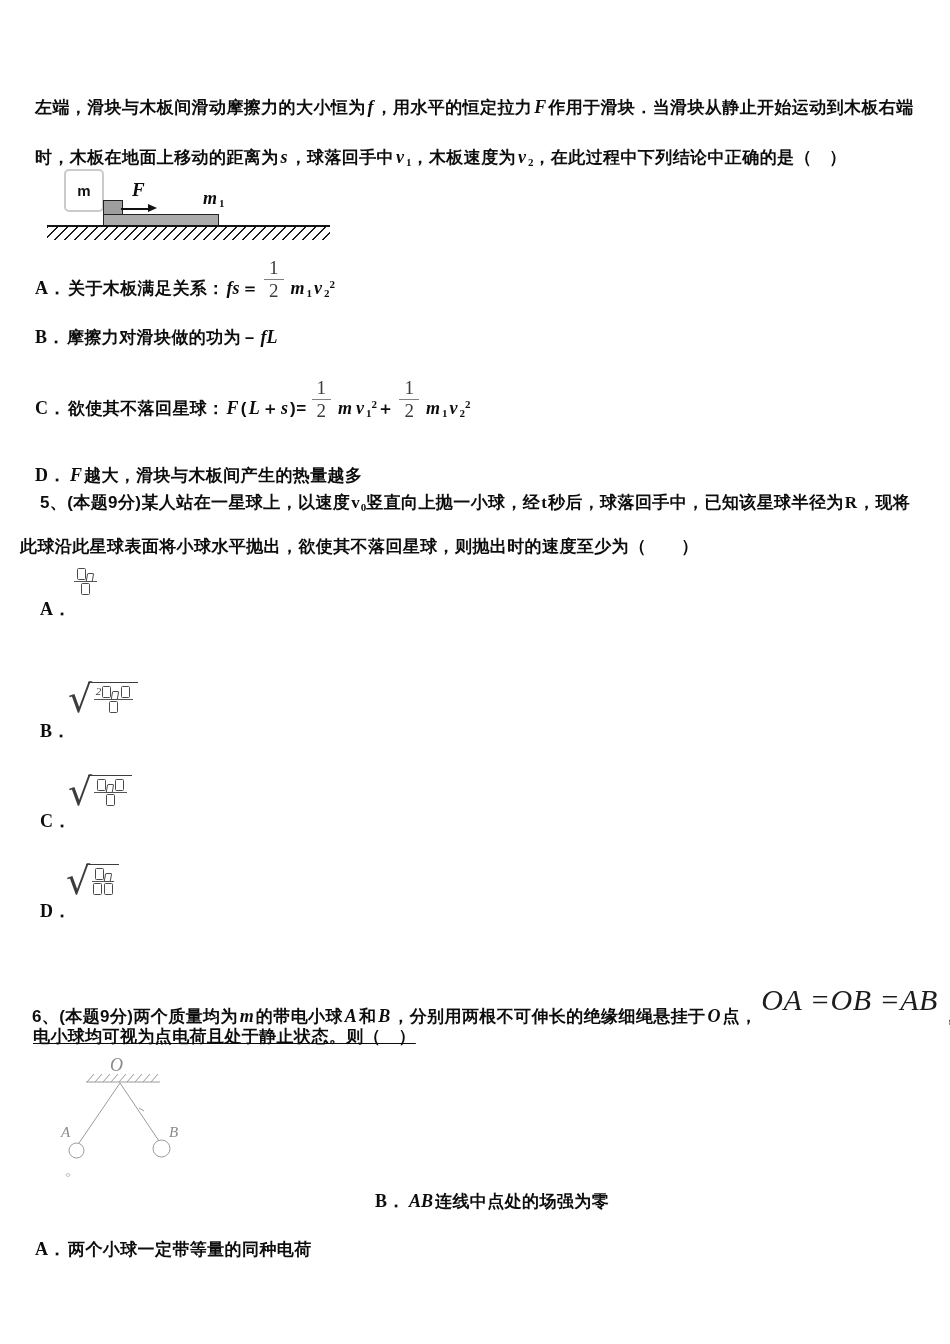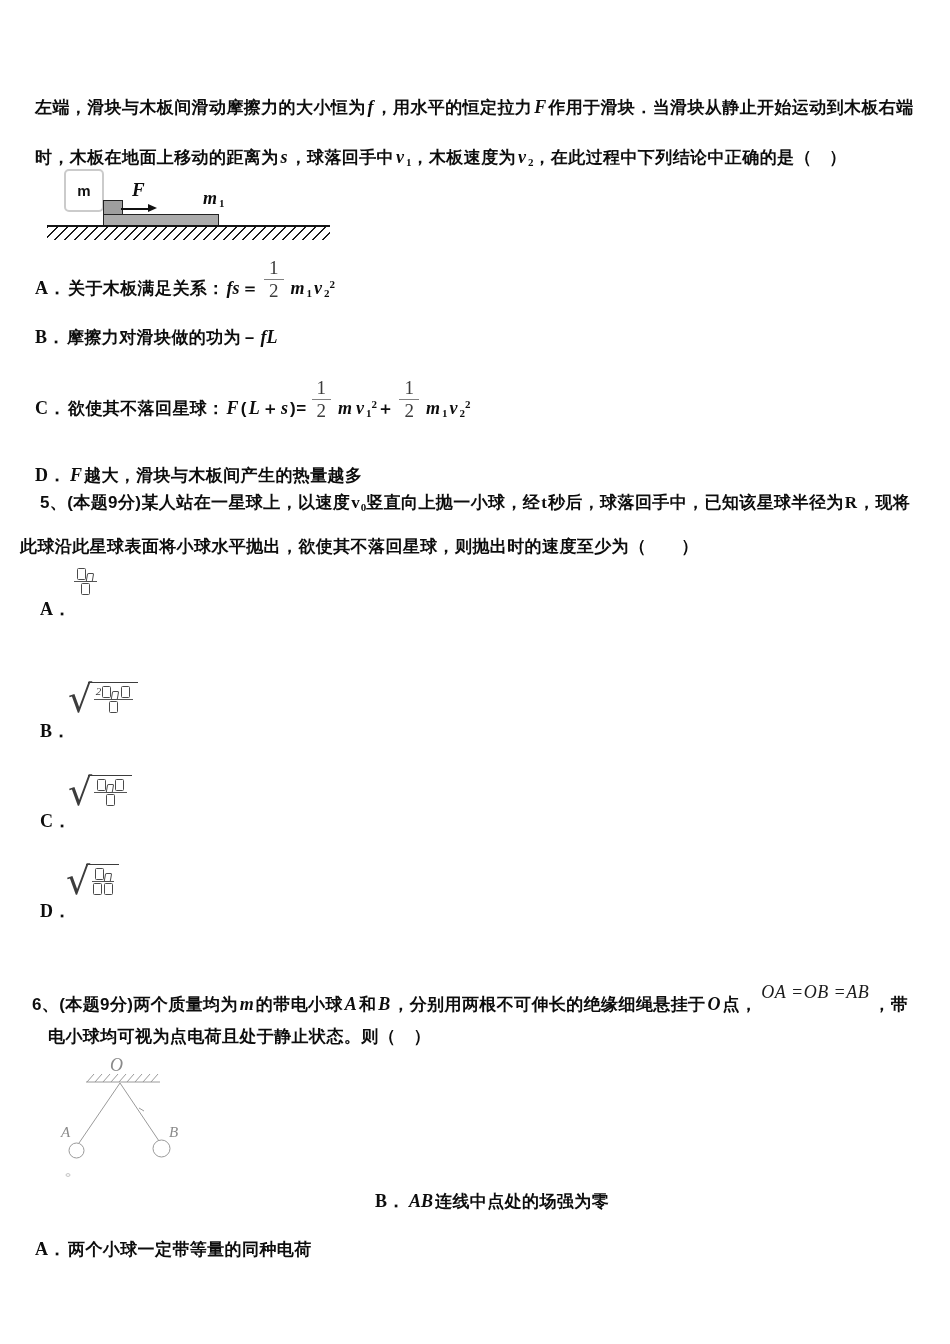--- a/index.html
+++ b/index.html
@@ -10,21 +10,21 @@
   }
   .abs{position:absolute;}
   .rich{white-space:nowrap;font-size:17px;font-weight:bold;letter-spacing:0.4px;line-height:1.25;}
   
   .c-v{font-family:"Liberation Serif","DejaVu Serif",serif;font-style:italic;font-weight:bold;font-size:18px;margin:0 2px;letter-spacing:0;}
   
   .c-rb{font-family:"Liberation Serif","DejaVu Serif",serif;font-weight:bold;font-size:17px;margin:0 1px;letter-spacing:0;}
   .c-sub{font-family:"Liberation Serif",serif;font-weight:bold;font-size:11px;vertical-align:-3px;letter-spacing:0;}
   .c-sup{font-family:"Liberation Serif",serif;font-weight:bold;font-size:11px;vertical-align:6px;letter-spacing:0;}
   .c-opt{font-family:"Liberation Serif","DejaVu Serif",serif;font-weight:bold;font-size:18px;margin-right:2px;letter-spacing:0;}
-  .c-eq{font-family:"Liberation Serif","DejaVu Serif",serif;font-style:italic;font-weight:normal;font-size:18px;letter-spacing:0.5px;color:#1c1c1c;vertical-align:12px;margin:0 4px;text-align:right;}
+  .c-eq{font-family:"Liberation Serif","DejaVu Serif",serif;font-style:italic;font-weight:normal;font-size:30px;letter-spacing:0.5px;color:#1c1c1c;vertical-align:12px;margin:0 4px;text-align:right;}
   .c-fi{font-family:"Liberation Serif",serif;font-style:italic;font-weight:normal;font-size:11px;letter-spacing:0;}
   
   .frac{display:inline-flex;flex-direction:column;align-items:center;font-family:"Liberation Serif","DejaVu Serif",serif;font-weight:normal;color:#3c3c3c;letter-spacing:0;}
   .frac .fnum{border-bottom:1.5px solid #808080;padding:0 5px 1px;line-height:1.05;display:inline-flex;align-items:center;}
   .frac .fden{padding-top:1px;line-height:1.05;display:inline-flex;align-items:center;}
   .frac-lg{font-size:19px;vertical-align:20px;margin:0 5px;}
   .frac-sm{font-size:12px;vertical-align:10px;margin:0 1px;}
   .frac-sm .fnum{border-bottom:1px solid #555;padding:0 2px 1px;}
   
   .sqrt{display:inline-flex;align-items:flex-start;}
@@ -150,21 +150,21 @@
           </span>
           <span class="fden">
             <span class="tofu"></span>
             <span class="tofu"></span>
           </span>
         </span>
       </span>
     </span></div>
 
 <div class="abs rich" style="left:32px;top:981px;"><span>6、(本题9分)两个质量均为</span><span class="c-v">m</span><span>的带电小球</span><span class="c-v">A</span><span>和</span><span class="c-v">B</span><span>，分别用两根不可伸长的绝缘细绳悬挂于</span><span class="c-v">O</span><span>点，</span><span class="c-eq">OA =OB =AB</span><span>，带</span></div>
-<div class="abs rich" style="left:48px;top:1026px;"><span>电小球均可视为点电荷且处于静止状态。则（　）</span></div>
+<div class="abs rich" style="left:33px;top:1026px;text-decoration:underline;"><span>电小球均可视为点电荷且处于静止状态。则（　）</span></div>
 
 <svg class="abs" style="left:60px;top:1053px;" width="180" height="130" viewBox="0 0 180 130">
   <g stroke="#9a9a9a" stroke-width="1" fill="none">
     <line x1="26" y1="29" x2="100" y2="29"></line>
     <g>
       <line x1="27" y1="29" x2="34" y2="21"></line>
         <line x1="35" y1="29" x2="42" y2="21"></line>
       <line x1="43" y1="29" x2="50" y2="21"></line>
         <line x1="51" y1="29" x2="58" y2="21"></line>
       <line x1="59" y1="29" x2="66" y2="21"></line>

